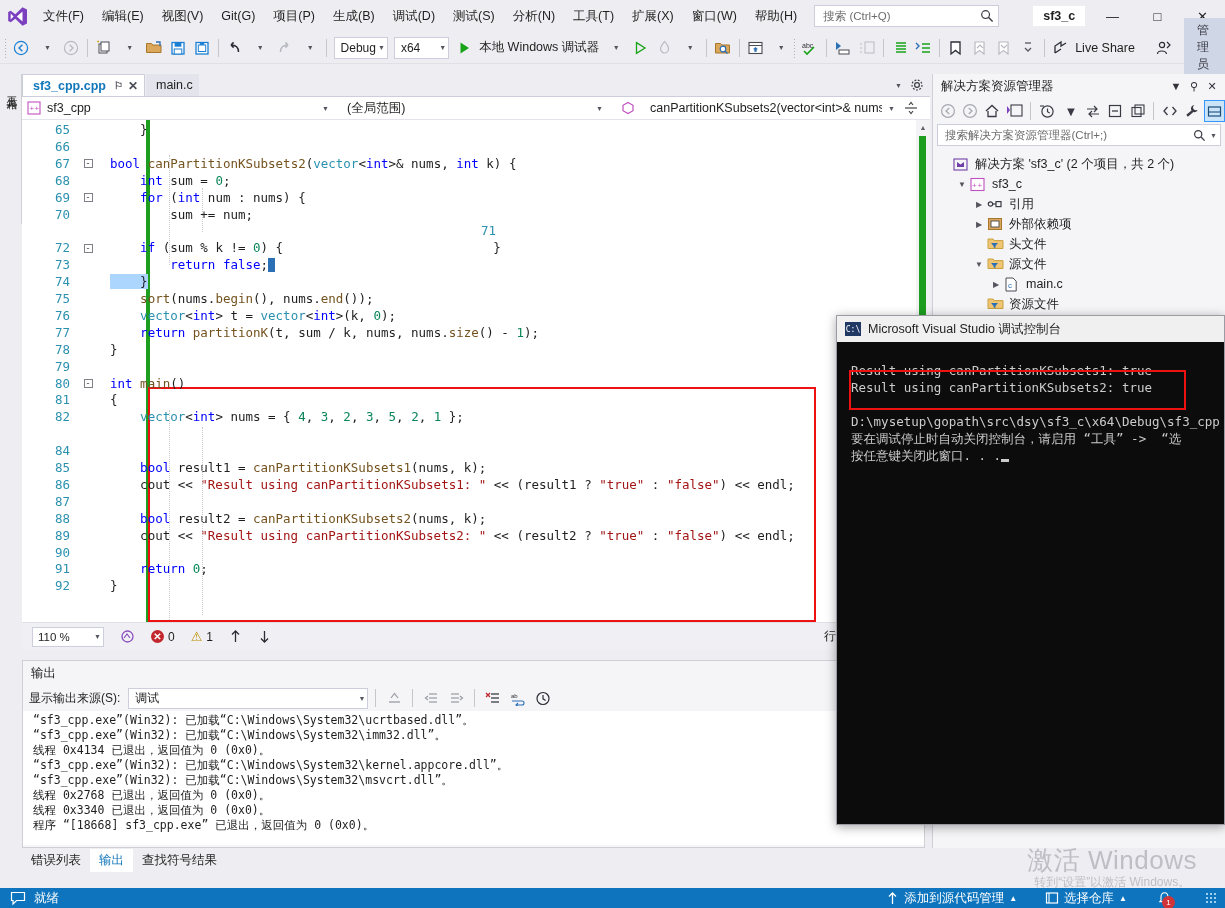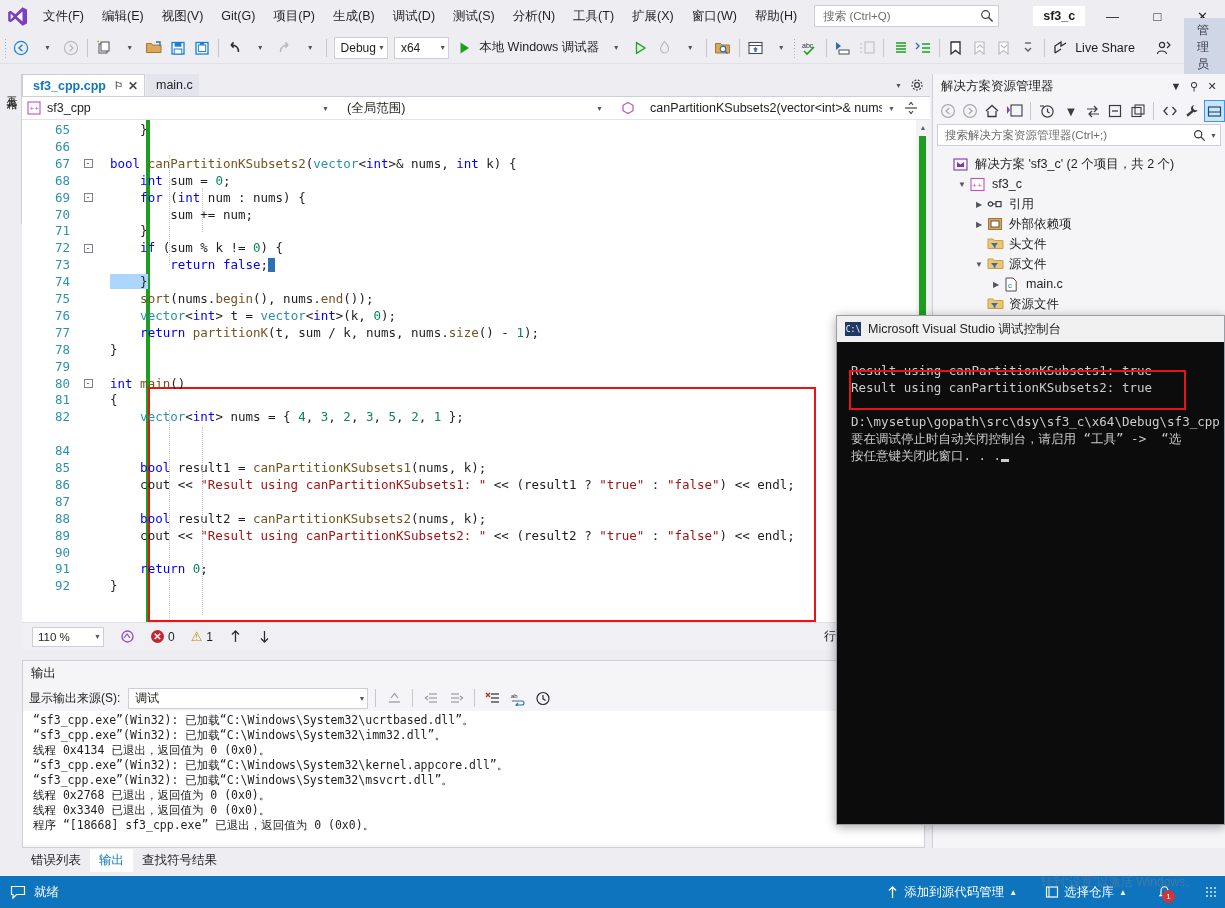--- a/index.html
+++ b/index.html
@@ -305,21 +305,21 @@
     position: absolute; left: 0px; top: 28px; width: 337px; height: 40px;
     border: 2px solid #ee1111; pointer-events: none;
   }
   .con-cursor {
     display: inline-block; width: 8px; height: 3px; background: #cccccc;
     vertical-align: bottom; margin-bottom: 2px;
   }
 
   
   .statusbar {
-    position: absolute; left: 0; bottom: 0; width: 1225px; height: 32px;
+    position: absolute; left: 0; bottom: 0; width: 1225px; height: 20px;
     background: #0d74bd; color: #ffffff; display: flex; align-items: center;
     font-size: 12.5px;
   }
   .sb-left { display: flex; align-items: center; padding-left: 10px; gap: 8px; }
   .sb-ico { font-size: 13px; }
   .sb-right { margin-left: auto; display: flex; align-items: center; gap: 28px; padding-right: 8px; }
   .sb-chunk { display: flex; align-items: center; gap: 5px; }
   .sb-bell {
     width: 18px; height: 18px; position: relative; display: flex;
     align-items: center; justify-content: center;
@@ -634,21 +634,21 @@
 
       <div class="changebar" style="top:0px;height:620px;"></div>
 
       <div class="redbox" style="left:126px; top:267px; width:668px; height:235px;"></div>
     <div class="coderow" style="top: 2px;"><span class="lnum">65</span><span class="fold"></span><span class="ctext"><span class="op">    }</span></span></div>
         <div class="coderow" style="top: 18.9px;"><span class="lnum">66</span><span class="fold"></span><span class="ctext"></span></div>
         <div class="coderow" style="top: 35.8px;"><span class="lnum">67</span><span class="fold"><span class="fold-box">-</span></span><span class="ctext"><span class="kw">bool </span><span class="fn">canPartitionKSubsets2</span><span class="op">(</span><span class="typ">vector</span><span class="op">&lt;</span><span class="kw">int</span><span class="op">&gt;&amp; </span><span class="id">nums</span><span class="op">, </span><span class="kw">int</span><span class="op"> k) {</span></span></div>
         <div class="coderow" style="top: 52.7px;"><span class="lnum">68</span><span class="fold"></span><span class="ctext"><span class="op">    </span><span class="kw">int</span><span class="op"> sum = </span><span class="num">0</span><span class="op">;</span></span></div>
         <div class="coderow" style="top: 69.6px;"><span class="lnum">69</span><span class="fold"><span class="fold-box">-</span></span><span class="ctext"><span class="op">    </span><span class="kw">for</span><span class="op"> (</span><span class="kw">int</span><span class="op"> num : nums) {</span></span></div>
         <div class="coderow" style="top: 86.5px;"><span class="lnum">70</span><span class="fold"></span><span class="ctext"><span class="op">        sum += num;</span></span></div>
-        <div class="coderow" style="top: 103.4px;"><span class="lnum">71</span><span class="fold"></span><span class="ctext"><span class="op">    }</span></span></div>
+        <div class="coderow" style="top: 103.4px; flex-direction: column;"><span class="lnum">71</span><span class="fold"></span><span class="ctext"><span class="op">    }</span></span></div>
         <div class="coderow" style="top: 120.3px;"><span class="lnum">72</span><span class="fold"><span class="fold-box">-</span></span><span class="ctext"><span class="op">    </span><span class="kw">if</span><span class="op"> (sum % k != </span><span class="num">0</span><span class="op">) {</span></span></div>
         <div class="coderow" style="top: 137.2px;"><span class="lnum">73</span><span class="fold"></span><span class="ctext"><span class="op">        </span><span class="kw">return</span><span class="op"> </span><span class="kw">false</span><span class="op">;</span><span class="caret-blk"></span></span></div>
         <div class="coderow" style="top: 154.1px;"><span class="lnum">74</span><span class="fold"></span><span class="ctext"><span class="op sel">    }</span></span></div>
         <div class="coderow" style="top: 171px;"><span class="lnum">75</span><span class="fold"></span><span class="ctext"><span class="op">    </span><span class="fn">sort</span><span class="op">(nums.</span><span class="fn">begin</span><span class="op">(), nums.</span><span class="fn">end</span><span class="op">());</span></span></div>
         <div class="coderow" style="top: 187.9px;"><span class="lnum">76</span><span class="fold"></span><span class="ctext"><span class="op">    </span><span class="typ">vector</span><span class="op">&lt;</span><span class="kw">int</span><span class="op">&gt; t = </span><span class="typ">vector</span><span class="op">&lt;</span><span class="kw">int</span><span class="op">&gt;(k, </span><span class="num">0</span><span class="op">);</span></span></div>
         <div class="coderow" style="top: 204.8px;"><span class="lnum">77</span><span class="fold"></span><span class="ctext"><span class="op">    </span><span class="kw">return</span><span class="op"> </span><span class="fn">partitionK</span><span class="op">(t, sum / k, nums, nums.</span><span class="fn">size</span><span class="op">() - </span><span class="num">1</span><span class="op">);</span></span></div>
         <div class="coderow" style="top: 221.7px;"><span class="lnum">78</span><span class="fold"></span><span class="ctext"><span class="op">}</span></span></div>
         <div class="coderow" style="top: 238.6px;"><span class="lnum">79</span><span class="fold"></span><span class="ctext"></span></div>
         <div class="coderow" style="top: 255.5px;"><span class="lnum">80</span><span class="fold"><span class="fold-box">-</span></span><span class="ctext"><span class="kw">int</span><span class="op"> </span><span class="fn">main</span><span class="op">()</span></span></div>
         <div class="coderow" style="top: 272.4px;"><span class="lnum">81</span><span class="fold"></span><span class="ctext"><span class="op">{</span></span></div>
@@ -1019,16 +1019,17 @@
             <path d="M7.5 1.8 C5 1.8 4 3.5 4 6 v3 l-1.2 1.6 h9.4 L11 9 V6 C11 3.5 10 1.8 7.5 1.8z" fill="none" stroke="#fff" stroke-width="1.1"></path>
             <path d="M6 11.4 a1.6 1.6 0 0 0 3 0" fill="none" stroke="#fff" stroke-width="1.1"></path>
           </svg>
         <span class="sb-badge">1</span>
       </div>
       <div class="sb-grip"></div>
     </div>
   </div>
 
   <div class="watermark">
+    <div class="wm-1">激活 Windows</div>
     <div class="wm-2">转到“设置”以激活 Windows。</div>
   </div>
 
 </div>
 
 </body></html>

